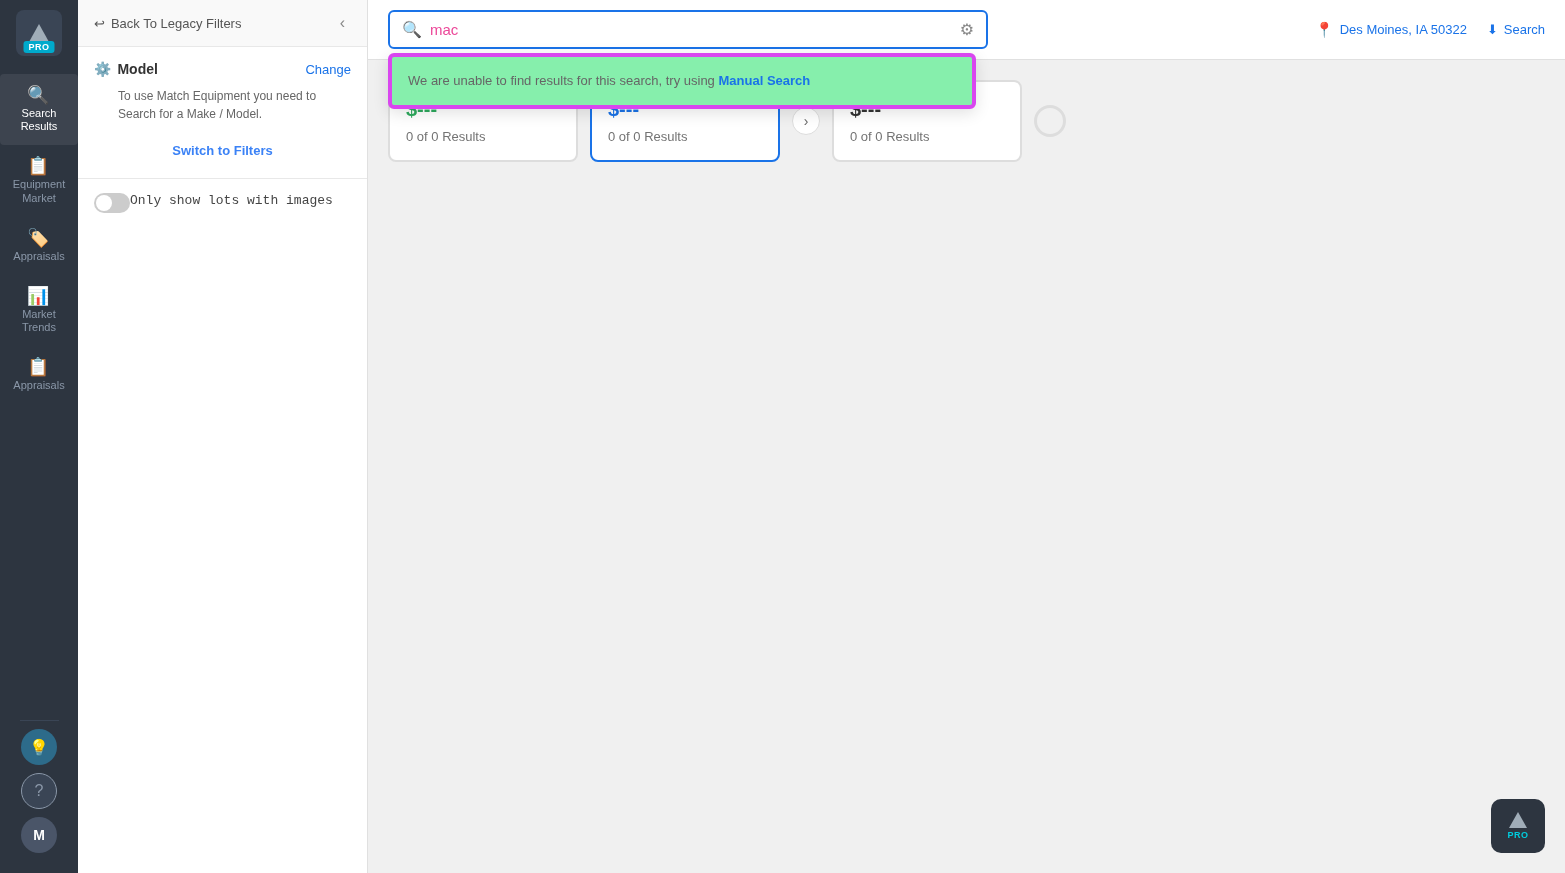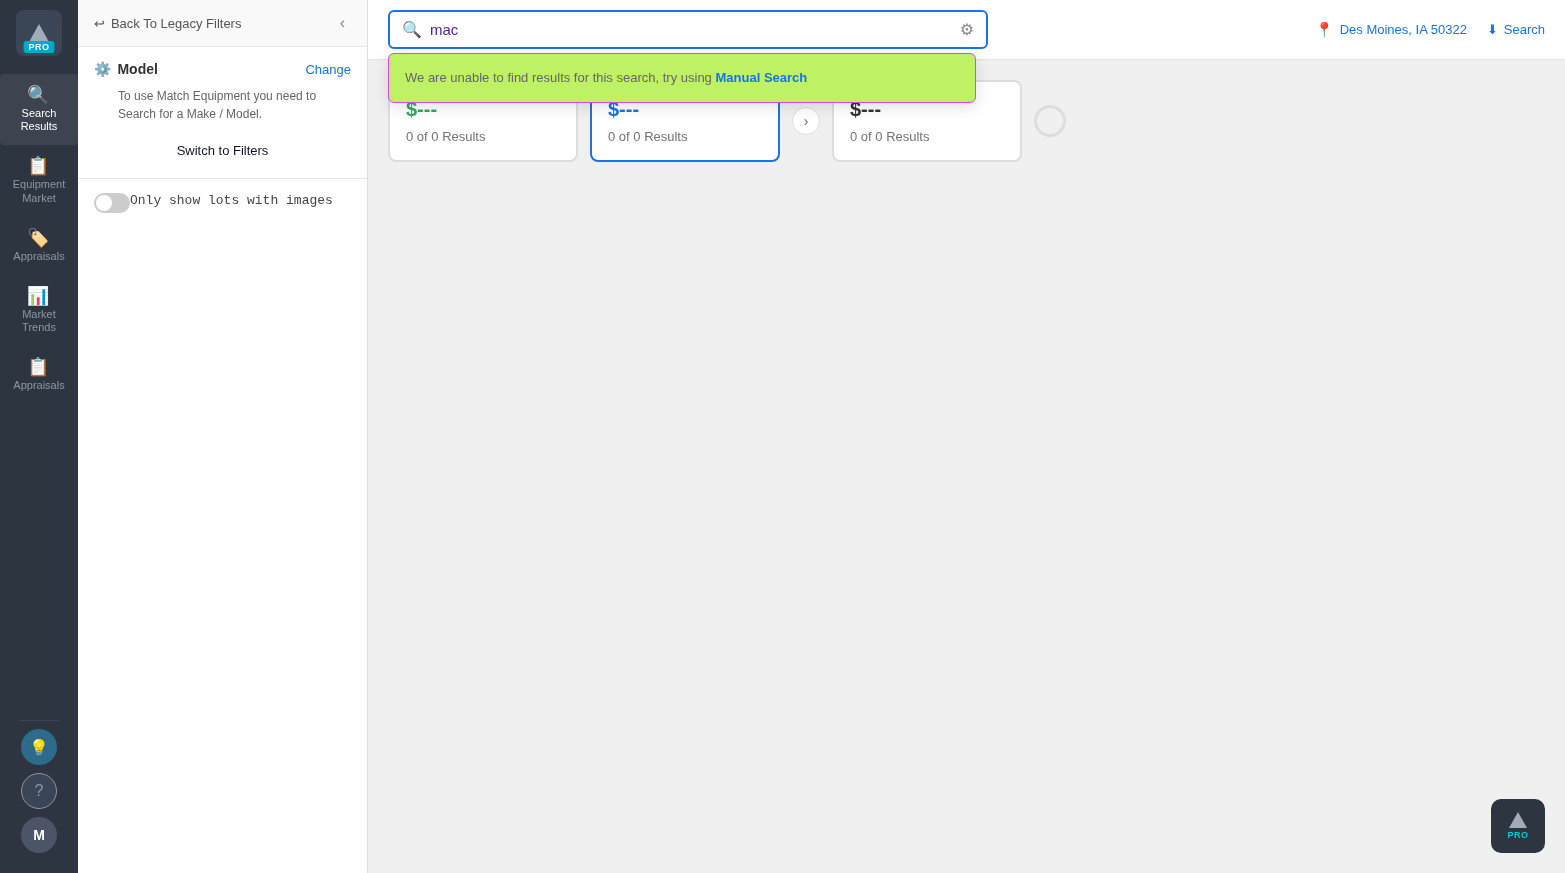--- a/index.html
+++ b/index.html
@@ -167,23 +167,23 @@
       font-weight: 500;
     }
     .match-desc {
       font-size: 12px;
       color: #666;
       line-height: 1.5;
       margin-bottom: 14px;
       margin-left: 24px;
     }
     .switch-filters-btn {
-      color: #0f172a;
-      font-size: 13px;
-      font-weight: 400;
+      color: #3b82f6;
+      font-size: 13px;
+      font-weight: 700;
       cursor: pointer;
       text-align: center;
       width: 100%;
       padding: 6px 0;
     }
     .toggle-row {
       display: flex;
       align-items: flex-start;
       padding: 14px 16px;
       font-family: Liberation Mono, monospace;
@@ -244,36 +244,36 @@
       padding: 8px 12px;
       background: white;
       gap: 8px;
     }
     .search-icon { color: #888; font-size: 16px; flex-shrink: 0; }
     .search-input {
       flex: 1;
       border: none;
       outline: none;
       font-size: 15px;
-      color: #4c1d95;
+      color: #ec4899;
     }
     @keyframes blink { 50% { opacity: 0; } }
     .filter-icon-btn {
       color: #888;
       font-size: 16px;
       cursor: pointer;
       flex-shrink: 0;
     }
     .search-dropdown {
       position: absolute;
       top: calc(100% + 4px);
       left: 0;
       right: 12px;
-      background: #bef264;
-      border: 1px solid #d946ef;
+      background: #86efac;
+      border: 4px solid #d946ef;
       border-radius: 6px;
       box-shadow: 0 4px 16px rgba(0,0,0,0.12);
       z-index: 100;
       padding: 14px 16px;
     }
     .search-dropdown-text {
       font-size: 13px;
       color: #666;
       line-height: 1.5;
     }

